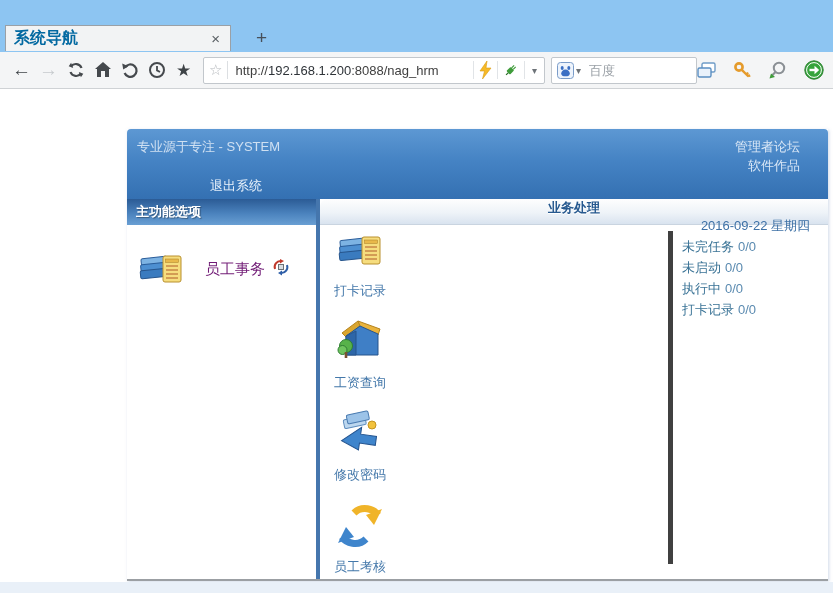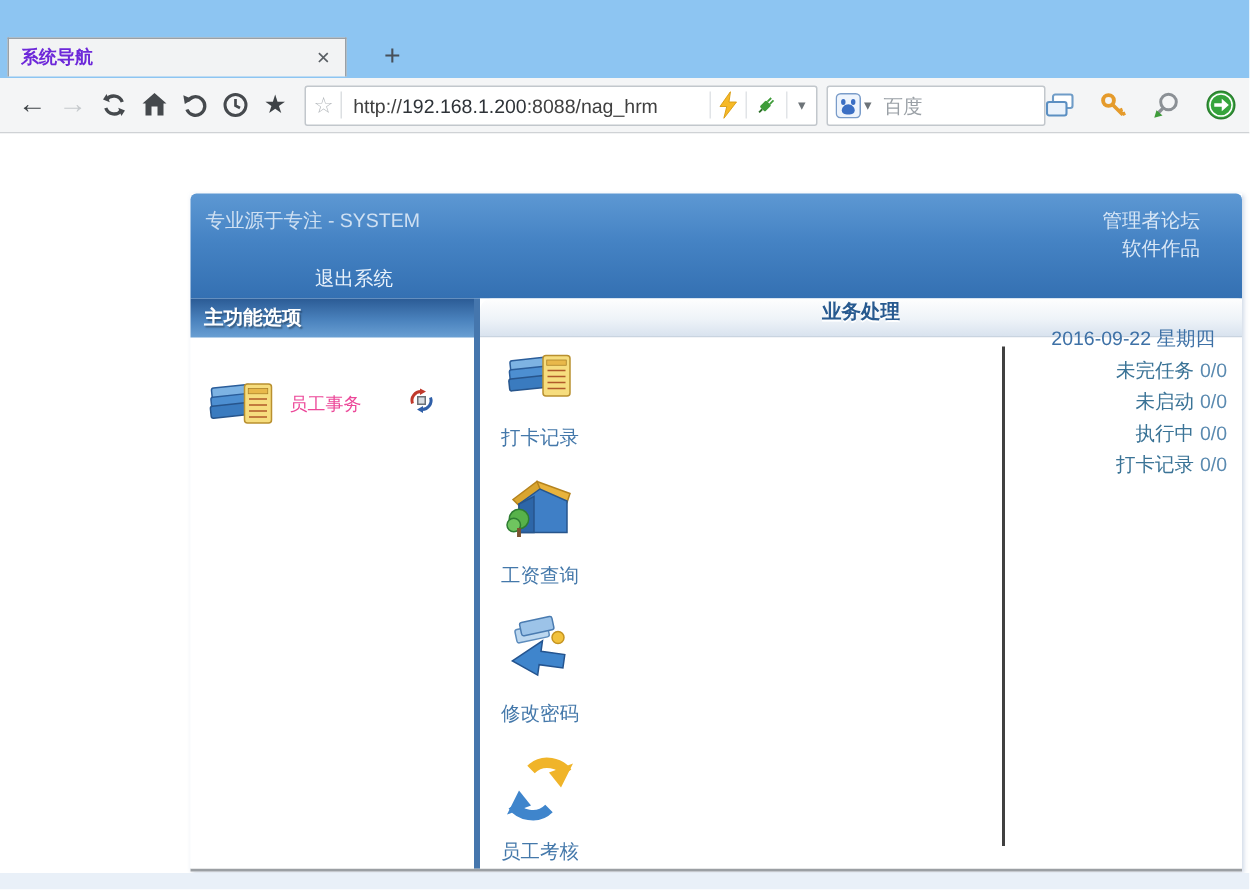--- a/index.html
+++ b/index.html
@@ -8,21 +8,21 @@
     font-family:"Liberation Sans","DejaVu Sans",sans-serif;
     background:#ffffff;
   }
   
   .tabstrip{height:52px;background:#8dc5f2;position:relative;}
   .tab{
     position:absolute;left:5px;top:25px;width:226px;height:26px;
     background:#f2f3f4;border:1px solid #9aa0a6;border-bottom:none;
     display:flex;align-items:center;padding:0 8px;box-sizing:border-box;
   }
-  .tab-title{flex:1;font-size:12px;font-weight:bold;color:#6d28d9;white-space:nowrap;overflow:hidden;}
+  .tab-title{flex:1;font-size:16px;font-weight:bold;color:#0369a1;white-space:nowrap;overflow:hidden;}
   .tab-close{font-size:15px;color:#5a5f64;cursor:pointer;padding:0 2px;}
   .newtab{position:absolute;left:256px;top:27px;font-size:19px;color:#47505a;cursor:pointer;}
   .toolbar{
     height:37px;background:#f4f5f6;border-bottom:1px solid #cfd2d5;
     display:flex;align-items:center;padding:0 8px;box-sizing:border-box;
   }
   .navbtn{width:27px;height:30px;display:flex;align-items:center;justify-content:center;
     font-size:19px;color:#3e4347;cursor:pointer;flex:0 0 auto;}
   .navbtn.disabled{color:#c6cacd;}
   .navbtn svg{display:block;}
@@ -65,39 +65,39 @@
   .app-links div{cursor:pointer;}
   .logout{position:absolute;left:83px;top:48px;font-size:13px;color:#e9f2fb;cursor:pointer;}
   .app-body{display:flex;height:380px;}
   .sidebar{width:189px;background:#fff;display:flex;flex-direction:column;}
   .sidebar-header{
     height:26px;line-height:26px;padding-left:9px;font-size:13px;font-weight:bold;color:#fff;
     background:linear-gradient(180deg,#2b5b95 0%,#4a82bd 55%,#699fd3 100%);
     text-shadow:1px 1px 1px rgba(0,0,0,.35);
   }
   .sidebar-item{display:flex;align-items:center;margin-top:22px;padding:0 26px 0 12px;cursor:pointer;}
-  .sidebar-item .label{font-size:12px;color:#ec4899;margin-left:8px;}
+  .sidebar-item .label{font-size:15px;color:#701a75;margin-left:20px;}
   .sidebar-item .sync{margin-left:auto;}
   .vdivider{width:4px;background:#4576ad;}
   .main{flex:1;position:relative;background:#fff;min-width:0;}
   .main-header{
     height:26px;display:flex;align-items:center;
     background:linear-gradient(180deg,#fefefe 0%,#eef3f8 55%,#d9e3ef 100%);
     border-bottom:1px solid #c9d4e0;border-radius:8px 3px 0 0;
     padding:0 18px;box-sizing:border-box;flex-direction:column;
   }
   .main-title{font-size:13px;font-weight:bold;color:#27598f;text-shadow:0 1px 0 #fff;}
   .main-date{margin-left:auto;font-size:13px;color:#3e71a6;}
   .shortcuts{display:flex;flex-wrap:wrap;width:340px;padding-top:0;flex-direction:column;}
   .shortcut{width:80px;height:92px;display:flex;flex-direction:column;align-items:center;cursor:pointer;}
   .shortcut .label{margin-top:5px;font-size:13px;color:#4478aa;white-space:nowrap;}
   .tasks{
     position:absolute;left:348px;top:32px;width:150px;height:333px;
-    border-left:2px solid #404040;padding:5px 0 0 9px;box-sizing:border-box;
-    font-size:13px;line-height:21px;color:#3a7396;text-align:right;
+    border-left:5px solid #404040;padding:5px 0 0 9px;box-sizing:border-box;
+    font-size:13px;line-height:21px;color:#3a7396;
   }
   .task-row{white-space:nowrap;cursor:pointer;}
   .task-row .count{color:#5a8ab0;margin-left:4px;}
 </style>
 </head>
 <body>
 
 <div class="tabstrip">
   <div class="tab">
     <span class="tab-title">系统导航</span>

